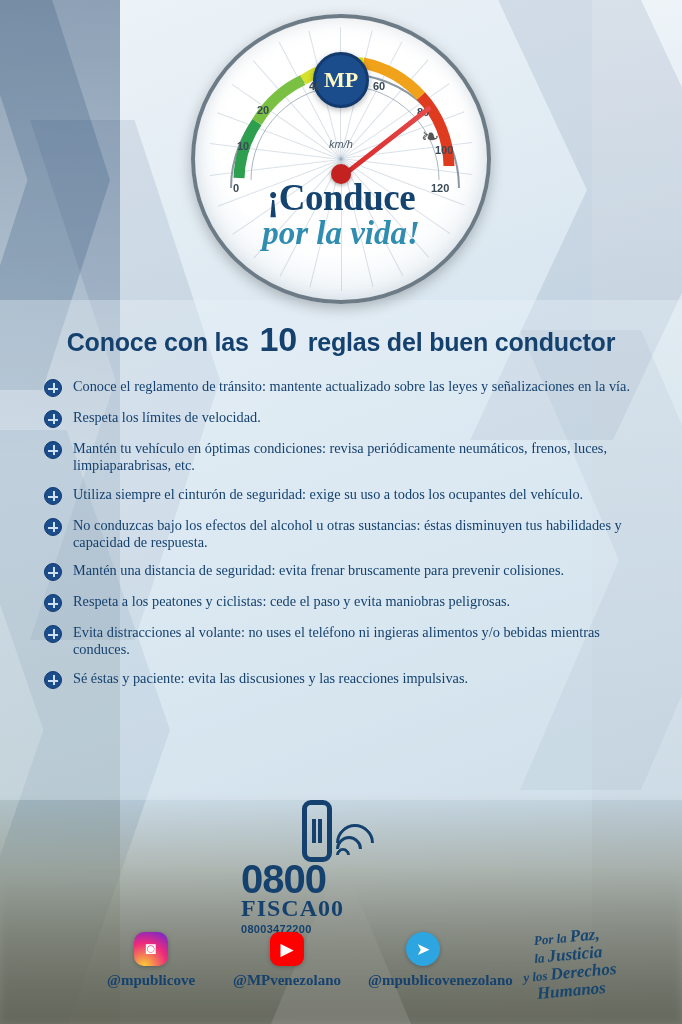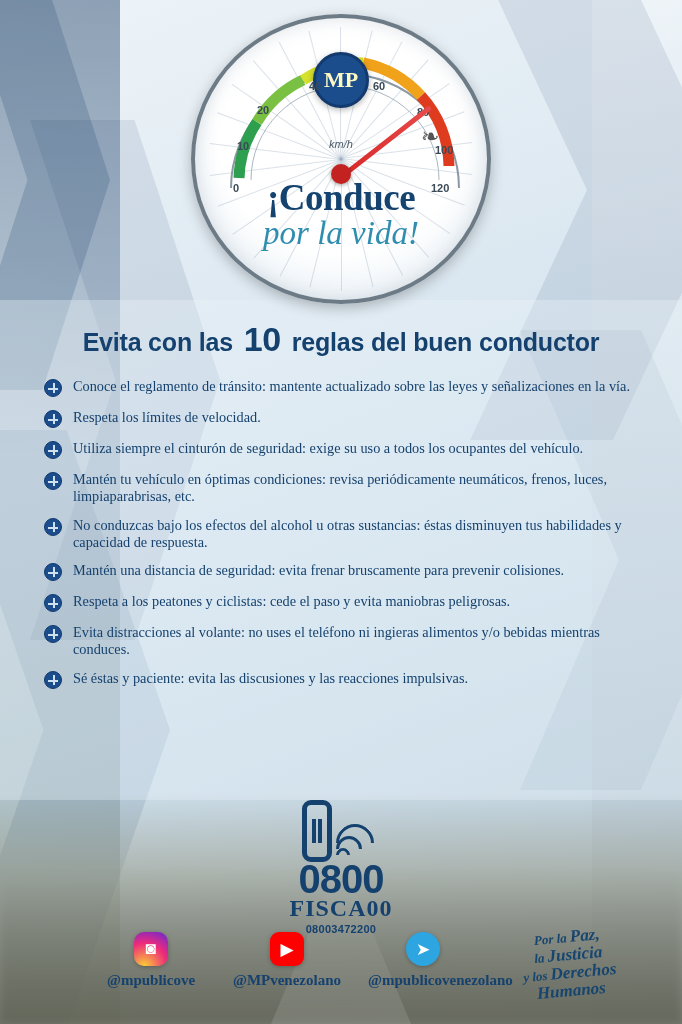--- a/index.html
+++ b/index.html
@@ -141,21 +141,21 @@
     font-family: "Liberation Serif", serif;
     font-size: 37px;
     font-weight: bold;
     color: #15436f;
     letter-spacing: -0.5px;
   }
   .gauge-title .l2 {
     font-family: "Liberation Serif", serif;
     font-style: italic;
     font-size: 33px;
-    font-weight: normal;
+    font-weight: bold;
     color: #2f8db0;
     margin-top: -4px;
   }
 
   
   .headline {
     position: absolute; left: 0; right: 0; top: 320px;
     text-align: center;
     color: #14416e;
     font-family: "Liberation Sans", sans-serif;
@@ -200,21 +200,21 @@
     font-weight: normal;
     font-size: 14.3px;
     line-height: 1.18;
     color: #14416e;
   }
 
   
   .phone-block {
     position: absolute; left: 50%; top: 800px; transform: translateX(-50%);
     width: 200px;
-    text-align: center;
+    text-align: left;
     color: #14416e;
   }
   .phone-icon-row {
     display: flex; align-items: flex-end; justify-content: center;
   }
   .handset {
     width: 30px; height: 62px;
     border: 5px solid #14416e;
     border-radius: 9px;
     position: relative;
@@ -391,41 +391,41 @@
       <div class="needle-hub"></div>
 
       <div class="gauge-title">
         <div class="l1">¡Conduce</div>
         <div class="l2">por la vida!</div>
       </div>
     </div>
   </div>
 
   <div class="headline">
-    <span>Evita con las</span>
+    <span>Conoce con las</span>
     <span class="num">10</span>
     <span>reglas del buen conductor</span>
   </div>
 
   <div class="rules" id="rules-list">
       <div class="rule">
         <span class="bullet"></span>
         <div class="rule-text">Conoce el reglamento de tránsito: mantente actualizado sobre las leyes y señalizaciones en la vía.</div>
       </div>
       <div class="rule">
         <span class="bullet"></span>
         <div class="rule-text">Respeta los límites de velocidad.</div>
       </div>
       <div class="rule">
         <span class="bullet"></span>
+        <div class="rule-text">Mantén tu vehículo en óptimas condiciones: revisa periódicamente neumáticos, frenos, luces, limpiaparabrisas, etc.</div>
+      </div>
+      <div class="rule">
+        <span class="bullet"></span>
         <div class="rule-text">Utiliza siempre el cinturón de seguridad: exige su uso a todos los ocupantes del vehículo.</div>
-      </div>
-      <div class="rule">
-        <span class="bullet"></span>
-        <div class="rule-text">Mantén tu vehículo en óptimas condiciones: revisa periódicamente neumáticos, frenos, luces, limpiaparabrisas, etc.</div>
       </div>
       <div class="rule">
         <span class="bullet"></span>
         <div class="rule-text">No conduzcas bajo los efectos del alcohol u otras sustancias: éstas disminuyen tus habilidades y capacidad de respuesta.</div>
       </div>
       <div class="rule">
         <span class="bullet"></span>
         <div class="rule-text">Mantén una distancia de seguridad: evita frenar bruscamente para prevenir colisiones.</div>
       </div>
       <div class="rule">

